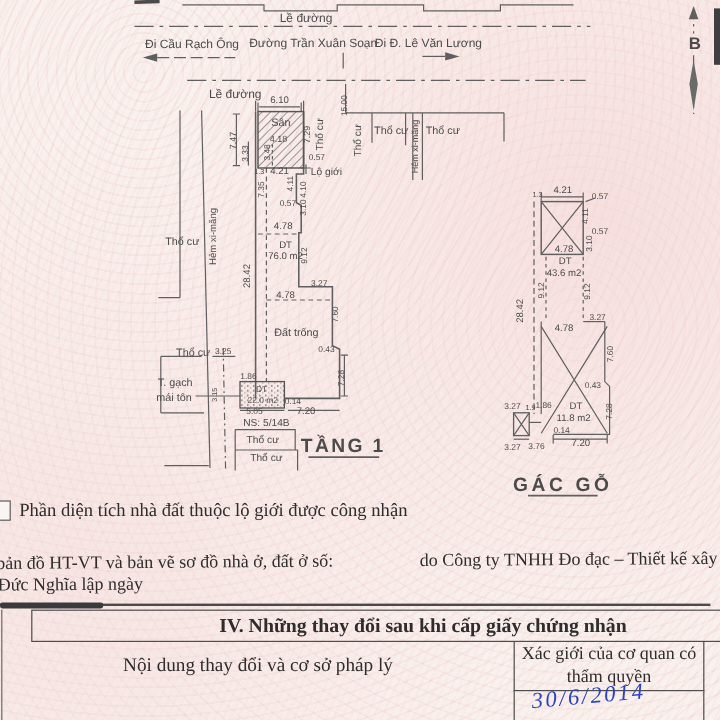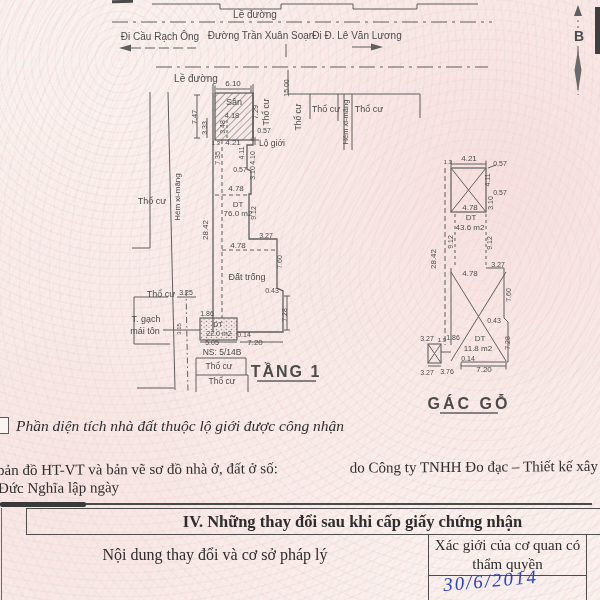--- a/index.html
+++ b/index.html
@@ -13,21 +13,21 @@
       repeating-radial-gradient(circle at 80% 45%, rgba(223,150,150,0.09) 0 1.5px, transparent 1.5px 10px),
       repeating-linear-gradient(115deg, rgba(233,180,180,0.08) 0 2px, transparent 2px 6px),
       #f9f1ee;
   }
   svg text{font-family:"Liberation Sans",sans-serif;}
   .serif{font-family:"Liberation Serif",serif;color:#2e2c2c;}
   #drawing{position:absolute;left:0;top:0;}
   .edge-bar{position:absolute;right:0;top:7px;width:5px;height:47px;background:#3f3f3f;}
   .top-mark{position:absolute;left:112px;top:0;width:21px;height:3px;background:#4a4a4a;transform:rotate(-2deg);}
   
-  .legend{position:absolute;left:0;top:414px;width:470px;font-style:italic;}
+  .legend{position:absolute;left:0;top:414px;width:470px;}
   .legend-row{display:flex;align-items:center;height:23px;}
   .swatch{width:15px;height:15px;border:1.3px solid #5a5a5a;margin-left:-8px;margin-right:7px;flex:0 0 auto;background:#faf4f2;}
   .swatch.hatched{background:repeating-linear-gradient(45deg, transparent 0 2.5px, #777 2.5px 3.8px);}
   .legend-row span{font-size:15.5px;}
   
   .notes{position:absolute;left:0;top:460px;width:600px;transform:rotate(-0.4deg);}
   .note-line1{display:flex;justify-content:flex-start;font-size:15px;}
   .note-line1 .l{margin-left:-3px;white-space:nowrap;}
   .note-line1 .r{margin-left:72px;white-space:nowrap;}
   .note-line2{font-size:15px;margin-left:-2px;margin-top:1px;}

